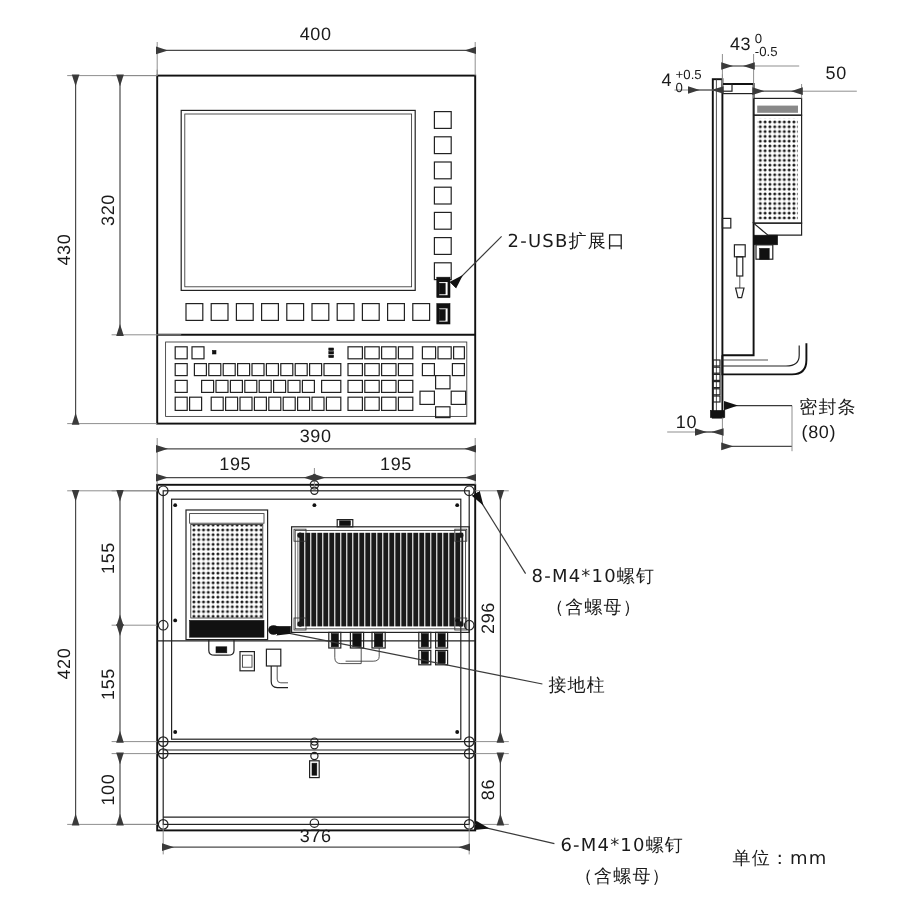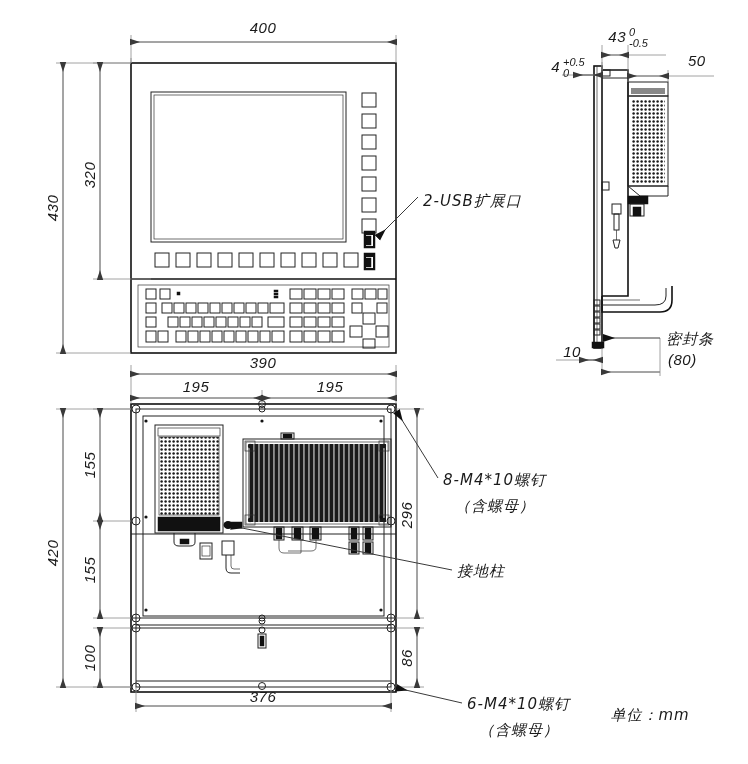--- a/index.html
+++ b/index.html
@@ -14,21 +14,20 @@
     font-family: "Liberation Sans", sans-serif;
     color: #1a1a1a;
     position: relative;
     overflow: hidden;
   }
   #drawing-root {
     position: absolute;
     left: 0; top: 0;
     width: 748px;
     height: 764px;
-    font-style: italic;
   }
   svg.cad {
     display: block;
     width: 748px;
     height: 764px;
   }
   .dimtext {
     font-family: "Liberation Sans", sans-serif;
     font-size: 15px;
     fill: #1a1a1a;

